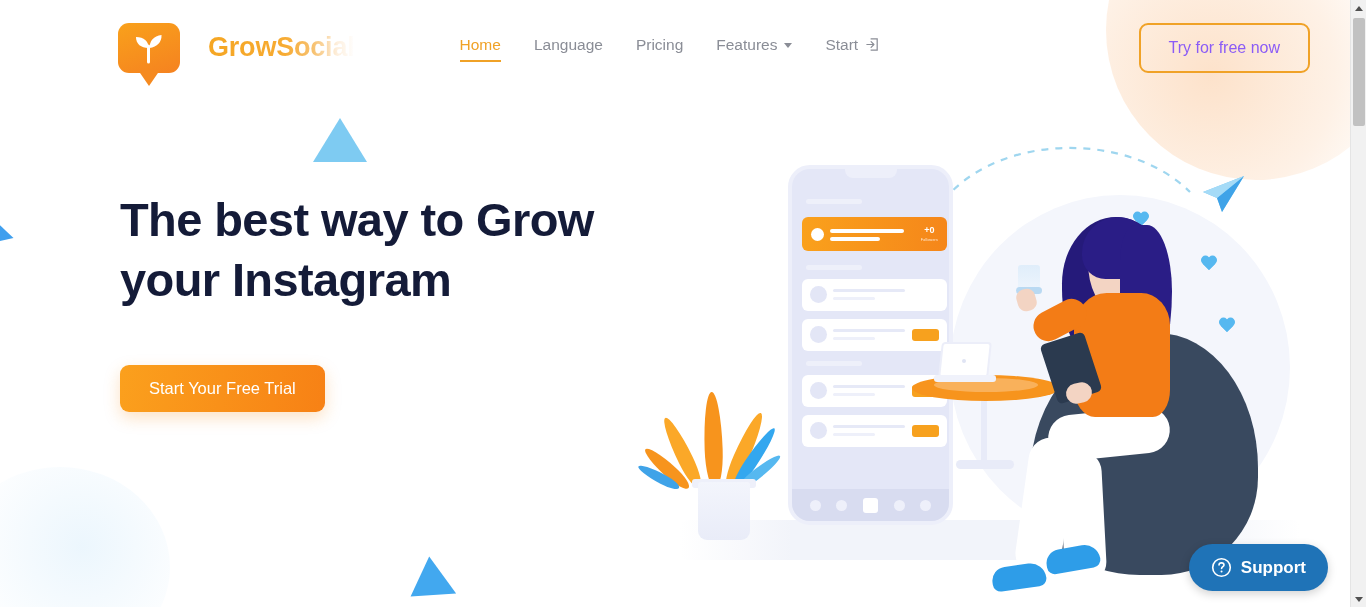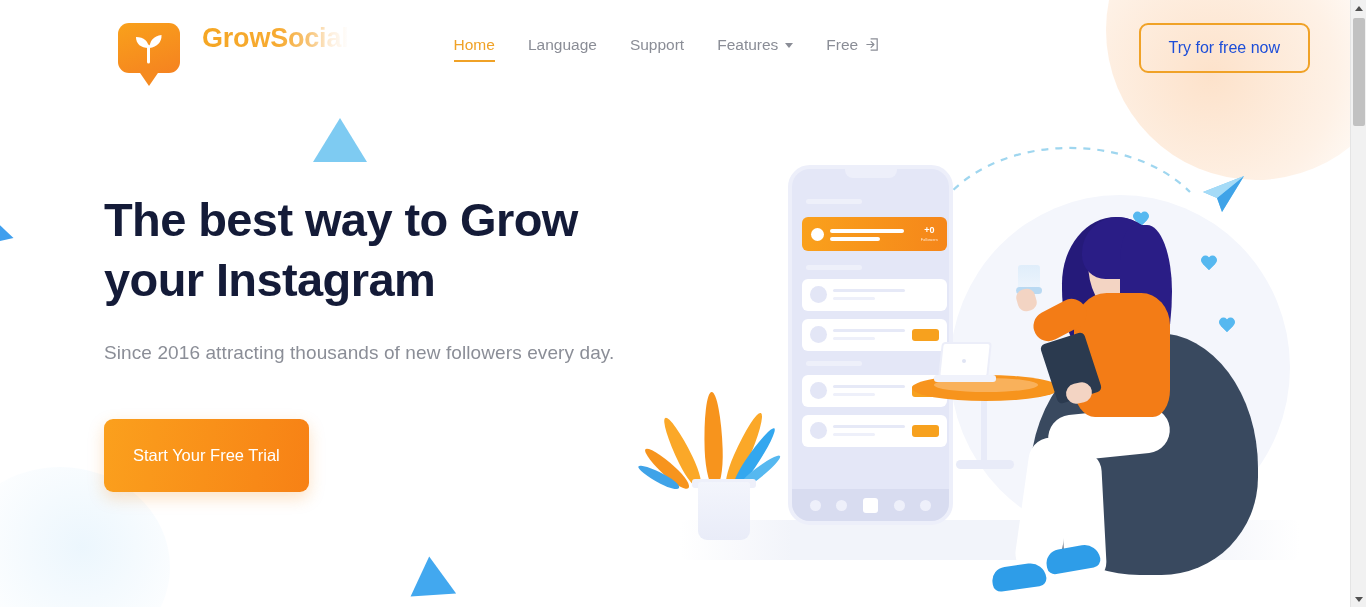--- a/index.html
+++ b/index.html
@@ -59,21 +59,21 @@
   }
 
   
   .header {
     position: absolute; top: 0; left: 0;
     width: 1350px; height: 95px;
     display: flex; align-items: center;
     padding: 0 40px 0 118px;
     z-index: 30;
   }
-  .logo { display: flex; gap: 22px; cursor: pointer; }
+  .logo { display: flex; align-items: center; gap: 28px; cursor: pointer; }
   .logo-mark {
     position: relative;
     width: 62px; height: 50px;
     background: linear-gradient(160deg,#f9a11b 0%, #f58220 100%);
     border-radius: 11px;
   }
   .logo-mark::after {
     content: "";
     position: absolute; left: 50%; bottom: -13px;
     transform: translateX(-50%);
@@ -110,47 +110,47 @@
     border-left: 4.5px solid transparent;
     border-right: 4.5px solid transparent;
     border-top: 5px solid #8a8d96;
     margin-top: 2px;
   }
   .cta-outline {
     margin-left: auto;
     padding: 14px 28px;
     border: 2px solid #f0a227;
     border-radius: 9px;
-    color: #1d4ed8;
+    color: #8b5cf6;
     font-size: 16px;
     background: transparent;
     cursor: pointer;
     white-space: nowrap;
     font-family: "Liberation Sans", sans-serif;
   }
 
   
   .hero-copy {
-    position: absolute; left: 104px; top: 190px;
+    position: absolute; left: 120px; top: 190px;
     width: 580px; z-index: 20;
   }
   .hero-title {
     font-size: 47px; line-height: 60px;
     color: #141b38; font-weight: bold;
     letter-spacing: -0.6px;
   }
   .hero-sub {
     margin-top: 32px;
     font-size: 19px; color: #8b8e97;
     letter-spacing: 0.1px;
   }
   .cta-solid {
     margin-top: 55px;
     display: inline-block;
-    padding: 27px 29px;
+    padding: 14px 29px;
     border: none; border-radius: 9px;
     background: linear-gradient(100deg,#fba01d 0%, #f78115 100%);
     color: #ffffff; font-size: 16.5px;
     cursor: pointer;
     box-shadow: 0 6px 16px rgba(247,140,25,0.25);
     font-family: "Liberation Sans", sans-serif;
   }
 
   
   .illus { position: absolute; left: 640px; top: 120px; width: 700px; height: 487px; }
@@ -455,41 +455,40 @@
     </div>
 
     <div class="nav">
       <div class="nav-item active">
         <span>Home</span>
       </div>
       <div class="nav-item">
         <span>Language</span>
       </div>
       <div class="nav-item">
-        <span>Support</span>
+        <span>Pricing</span>
       </div>
       <div class="nav-item">
         <span>Features</span>
         <span class="caret"></span>
       </div>
       <div class="nav-item">
-        <span>Free</span>
+        <span>Start</span>
         <svg width="15" height="15" viewBox="0 0 16 16" fill="none">
           <path d="M6 2 H13 V14 H6" stroke="#8a8d96" stroke-width="1.3" fill="none"></path>
           <path d="M2 8 H9 M6.5 5 L9.5 8 L6.5 11" stroke="#8a8d96" stroke-width="1.3" fill="none" stroke-linecap="round" stroke-linejoin="round"></path>
         </svg>
       </div>
     </div>
 
     <button class="cta-outline">Try for free now</button>
   </div>
 
   <div class="hero-copy">
     <h1 class="hero-title">The best way to Grow your Instagram</h1>
-    <p class="hero-sub">Since 2016 attracting thousands of new followers every day.</p>
     <button class="cta-solid">Start Your Free Trial</button>
   </div>
 
   <div class="illus">
     <div class="illus-bg-circle"></div>
     <div class="illus-floor"></div>
 
     <svg class="arc" width="300" height="90" viewBox="0 0 300 90" fill="none">
       <path d="M4 70 C60 2, 190 2, 250 62" stroke="#9fd6ef" stroke-width="2.2" stroke-dasharray="7 7" fill="none"></path>
     </svg>
@@ -590,20 +589,28 @@
       <div class="hair-side"></div>
       <div class="torso"></div>
       <div class="tablet"></div>
       <div class="hand-low"></div>
       <div class="arm-up"></div>
       <div class="glass"></div>
       <div class="hand-up"></div>
     </div>
   </div>
 
+  <div class="support">
+    <svg width="21" height="21" viewBox="0 0 22 22" fill="none">
+      <circle cx="11" cy="11" r="9.2" stroke="#ffffff" stroke-width="1.7"></circle>
+      <path d="M8.4 8.3 C8.4 6.9 9.6 6.1 11 6.1 C12.5 6.1 13.6 7 13.6 8.3 C13.6 10 11.1 10.1 11.1 12" stroke="#ffffff" stroke-width="1.7" fill="none" stroke-linecap="round"></path>
+      <circle cx="11.05" cy="15.2" r="1.05" fill="#ffffff"></circle>
+    </svg>
+    <span>Support</span>
+  </div>
 
   <div class="scrollbar">
     <div class="sb-arrow up">
         <i></i>
       </div>
     <div class="sb-thumb"></div>
     <div class="sb-arrow down">
         <i></i>
       </div>
   </div>

